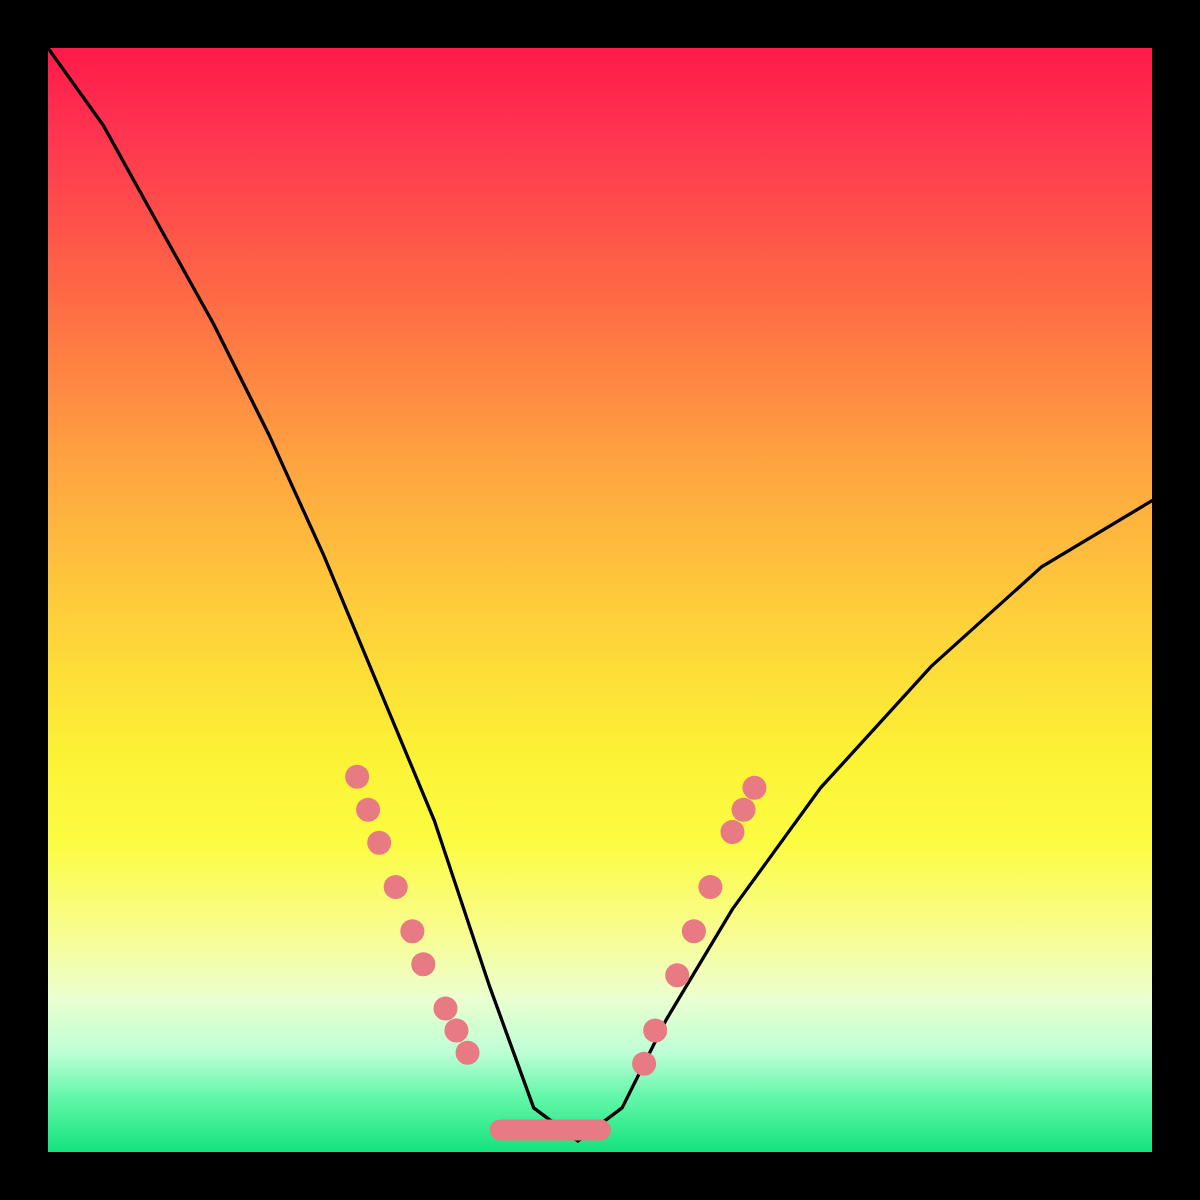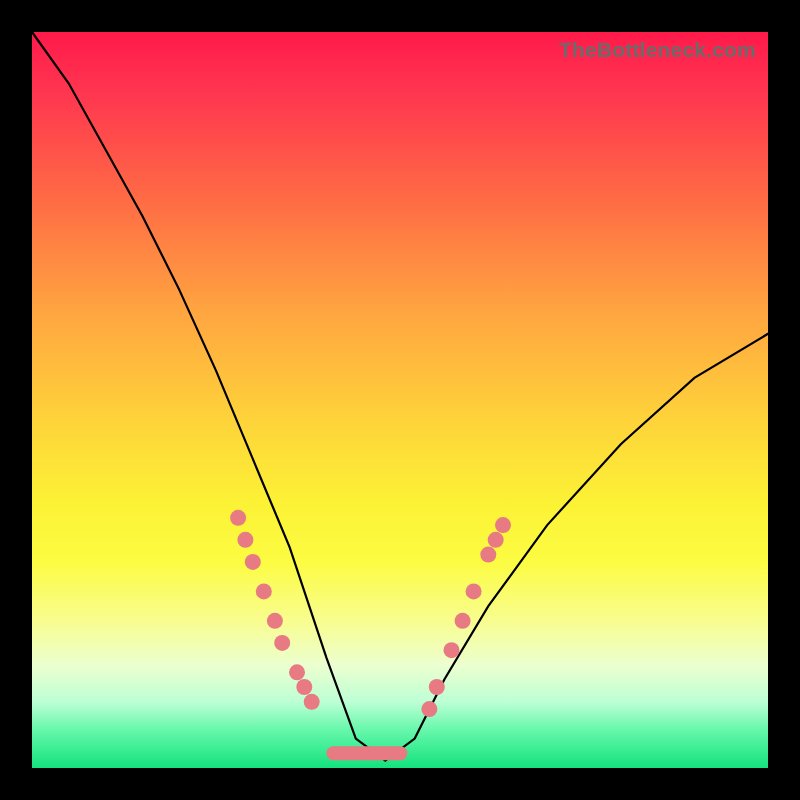--- a/index.html
+++ b/index.html
@@ -53,21 +53,20 @@
   .bottom-bar {
     fill: #e77a82;
     stroke: none;
   }
 </style>
 </head>
 <body>
 
 <div class="frame">
   <div class="plot-area">
-    <div class="watermark">TheBottleneck.com</div>
     <svg class="curve" viewBox="0 0 736 736">
       <path id="curve-path" class="curve-path" d="M0.0 0.0 L36.8 51.5 L73.6 117.8 L110.4 184.0 L147.2 257.6 L184.0 338.6 L220.8 426.9 L257.6 515.2 L294.4 625.6 L323.8 706.6 L353.3 728.6 L382.7 706.6 L412.2 647.7 L456.3 574.1 L515.2 493.1 L588.8 412.2 L662.4 345.9 L736.0 301.8"></path>
       <g id="markers-left">
           <circle cx="206.1" cy="485.8" r="8" class="marker"></circle>
           <circle cx="213.4" cy="507.8" r="8" class="marker"></circle>
           <circle cx="220.8" cy="529.9" r="8" class="marker"></circle>
           <circle cx="231.8" cy="559.4" r="8" class="marker"></circle>
           <circle cx="242.9" cy="588.8" r="8" class="marker"></circle>
           <circle cx="250.2" cy="610.9" r="8" class="marker"></circle>
           <circle cx="265.0" cy="640.3" r="8" class="marker"></circle>

